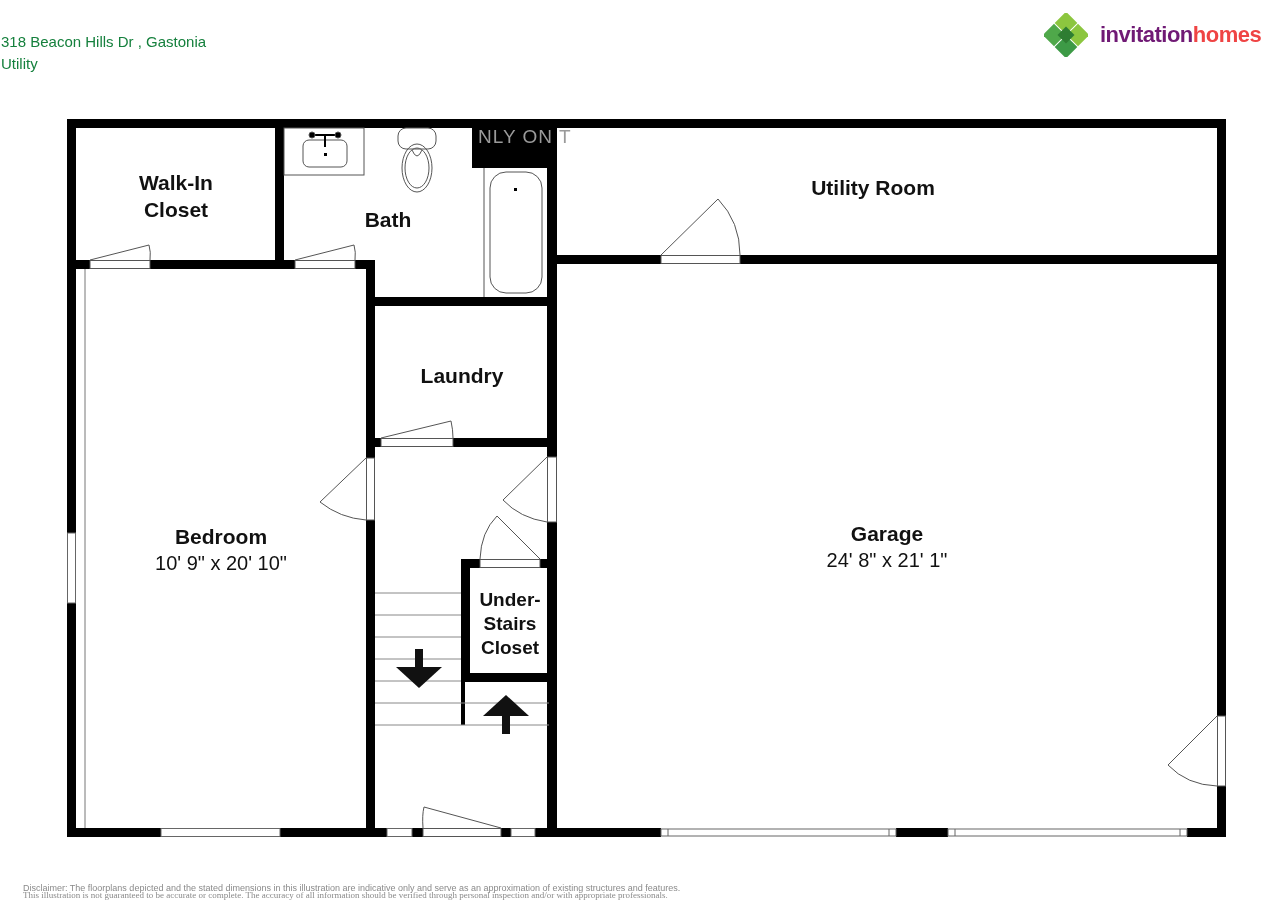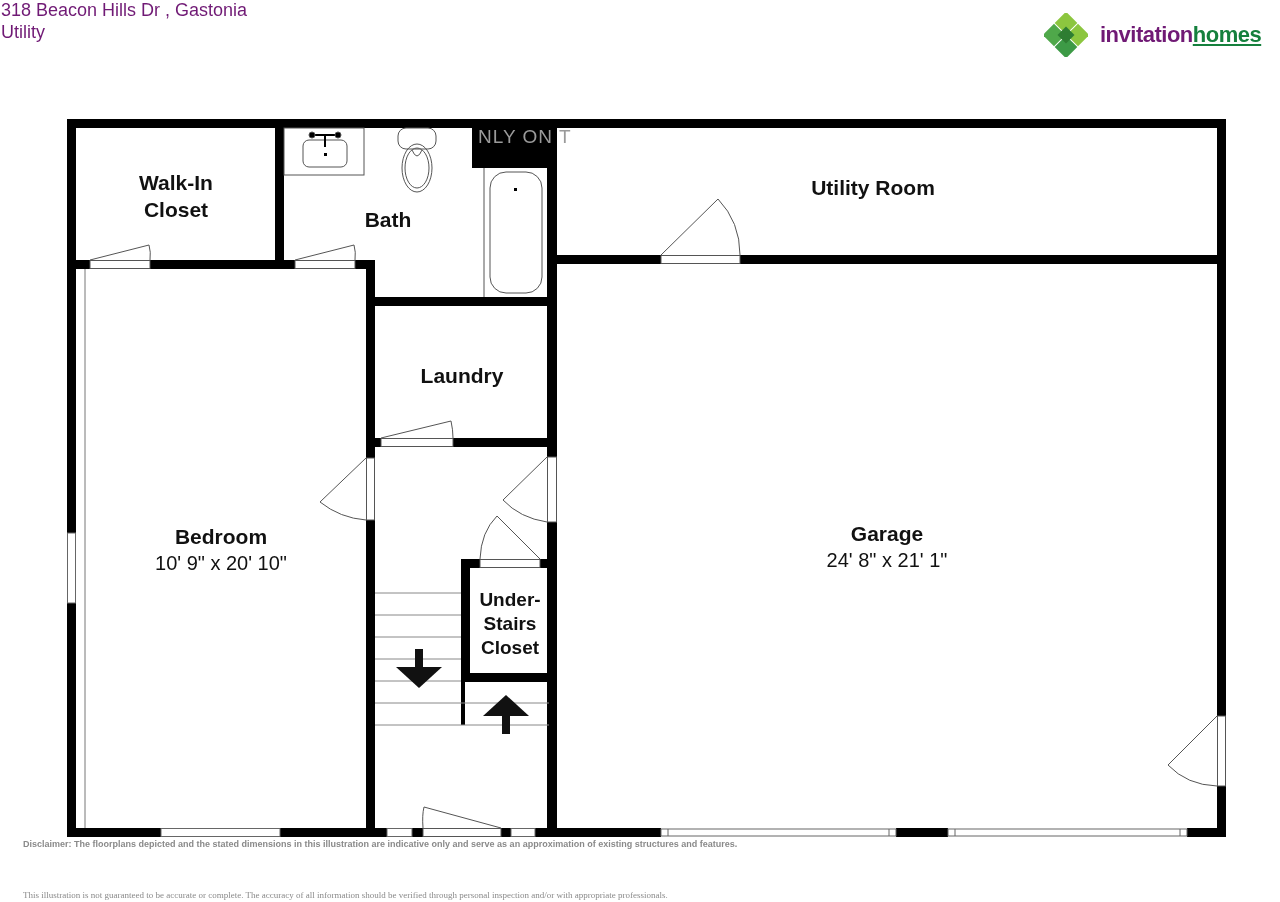--- a/index.html
+++ b/index.html
@@ -1,29 +1,29 @@
 <!DOCTYPE html>
 <html><head>
 <meta charset="utf-8">
 <style>
   html, body { margin: 0; padding: 0; background: #ffffff; }
   body { width: 1280px; height: 902px; position: relative; overflow: hidden; font-family: "Liberation Sans", sans-serif; }
-  .hdr { position: absolute; left: 1px; font-size: 18px; color: #701a75; line-height: 1; }
+  .hdr { position: absolute; left: 1px; font-size: 15px; color: #15803d; line-height: 1; margin-top: 33px; }
   .hdr.addr { top: 1px; }
   .hdr.level { top: 23px; }
   .logo { position: absolute; left: 1044px; top: 12px; width: 236px; height: 46px; display: flex; align-items: center; }
   .logo-text { font-size: 22px; font-weight: bold; letter-spacing: -0.5px; margin-left: 12px; line-height: 1; }
   .logo-text .w1 { color: #701a75; }
-  .logo-text .w2 { color: #15803d; text-decoration: underline; }
+  .logo-text .w2 { color: #ef4444; }
   .plan { position: absolute; left: 0; top: 0; width: 1280px; height: 902px; }
   .room-label { font-family: "Liberation Sans", sans-serif; font-weight: bold; font-size: 21px; fill: #111; }
   .room-dim { font-family: "Liberation Sans", sans-serif; font-size: 20px; fill: #111; }
   .watermark { font-family: "Liberation Sans", sans-serif; font-size: 19px; fill: #9a9a9a; letter-spacing: 1px; }
   .disclaimer { position: absolute; left: 23px; font-size: 9px; color: #8a8a8a; line-height: 1; white-space: nowrap; }
-  .disclaimer.l1 { top: 840px; font-weight: bold; }
+  .disclaimer.l1 { top: 884px; }
   .disclaimer.l2 { top: 891px; font-family: Liberation Serif, serif; }
 </style>
 </head>
 <body>
 
 <div class="hdr addr">318 Beacon Hills Dr , Gastonia</div>
 <div class="hdr level">Utility</div>
 
 <div class="logo">
   <svg width="44" height="44" viewBox="0 0 44 44">

